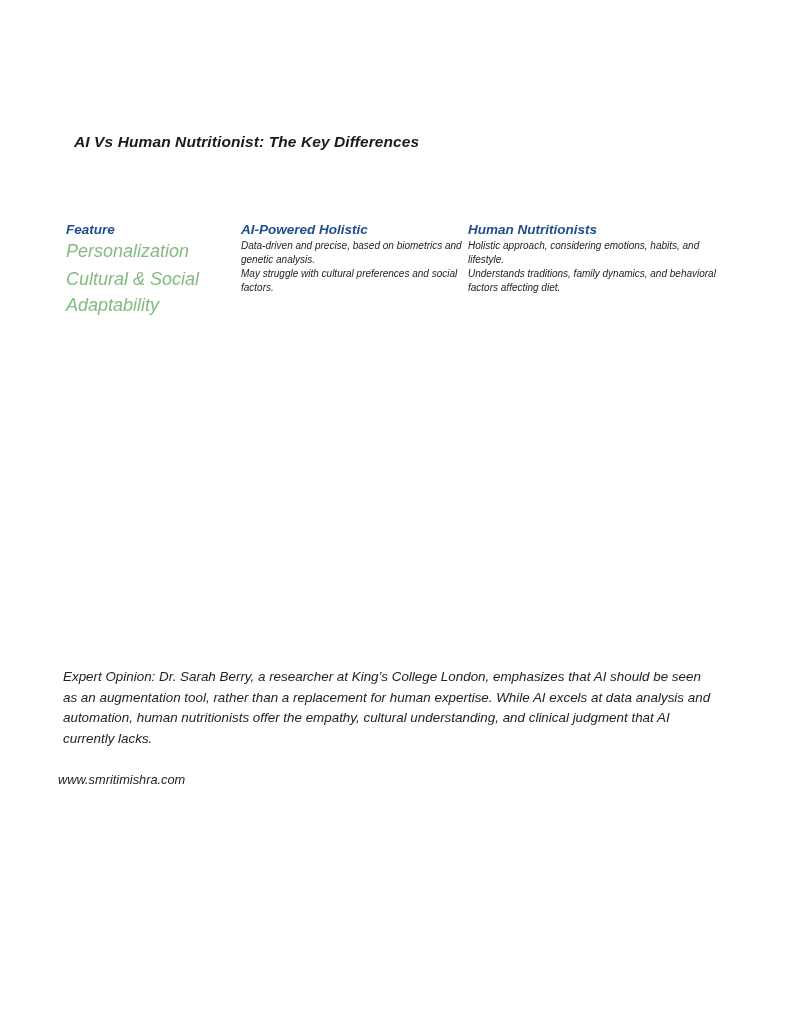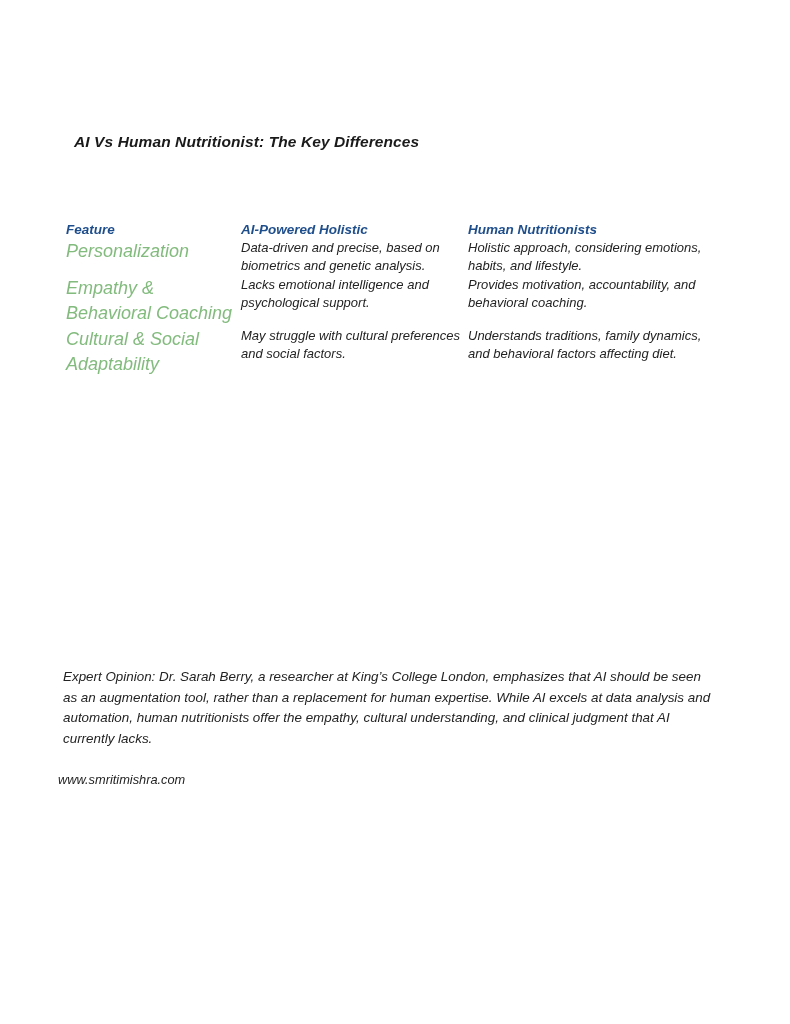--- a/index.html
+++ b/index.html
@@ -73,21 +73,21 @@
   .row-feature {
     font-size: 18px;
     font-style: italic;
     font-weight: normal;
     color: #82bb7d;
     line-height: 1.42;
     padding-right: 14px;
     padding-bottom: 26px;
   }
   .row-cell {
-    font-size: 13px;
+    font-size: 10px;
     font-style: italic;
     font-weight: normal;
     color: #232323;
     line-height: 1.42;
     padding-right: 16px;
     padding-bottom: 26px;
   }
   tr[data-name="table-row"]:last-child .row-feature,
   tr[data-name="table-row"]:last-child .row-cell {
     padding-bottom: 0;
@@ -138,25 +138,20 @@
         <th class="col-header" data-name="column-header-human-nutritionists">Human Nutritionists</th>
       </tr>
     </thead>
     <tbody id="table-body" data-name="table-body">
         <tr data-name="table-row">
           <td class="row-feature" data-name="row-feature-label">Personalization</td>
           <td class="row-cell" data-name="row-cell-ai">Data-driven and precise, based on biometrics and genetic analysis.</td>
           <td class="row-cell" data-name="row-cell-human">Holistic approach, considering emotions, habits, and lifestyle.</td>
         </tr>
         <tr data-name="table-row">
-          <td class="row-feature" data-name="row-feature-label">Empathy &amp; Behavioral Coaching</td>
-          <td class="row-cell" data-name="row-cell-ai">Lacks emotional intelligence and psychological support.</td>
-          <td class="row-cell" data-name="row-cell-human">Provides motivation, accountability, and behavioral coaching.</td>
-        </tr>
-        <tr data-name="table-row">
           <td class="row-feature" data-name="row-feature-label">Cultural &amp; Social Adaptability</td>
           <td class="row-cell" data-name="row-cell-ai">May struggle with cultural preferences and social factors.</td>
           <td class="row-cell" data-name="row-cell-human">Understands traditions, family dynamics, and behavioral factors affecting diet.</td>
         </tr>
       </tbody>
   </table>
 
   <div id="expert-opinion" data-name="expert-opinion-paragraph">Expert Opinion: Dr. Sarah Berry, a researcher at King’s College London, emphasizes that AI should be seen as an augmentation tool, rather than a replacement for human expertise. While AI excels at data analysis and automation, human nutritionists offer the empathy, cultural understanding, and clinical judgment that AI currently lacks.</div>
 
   <div id="site-url" data-name="site-url-footer">www.smritimishra.com</div>

